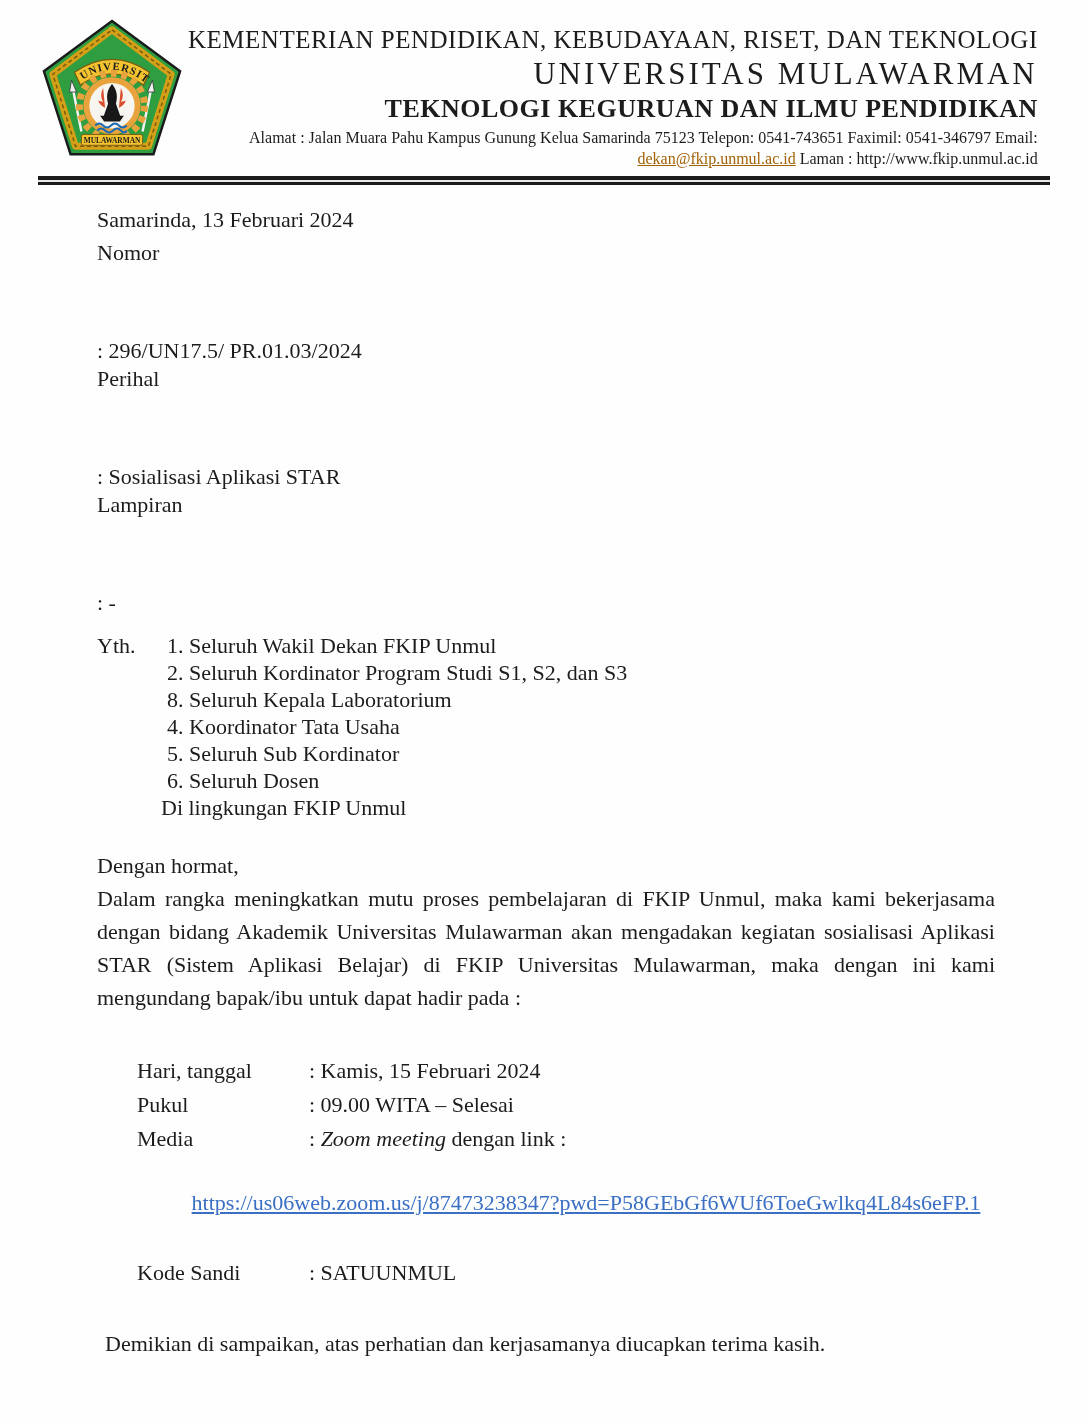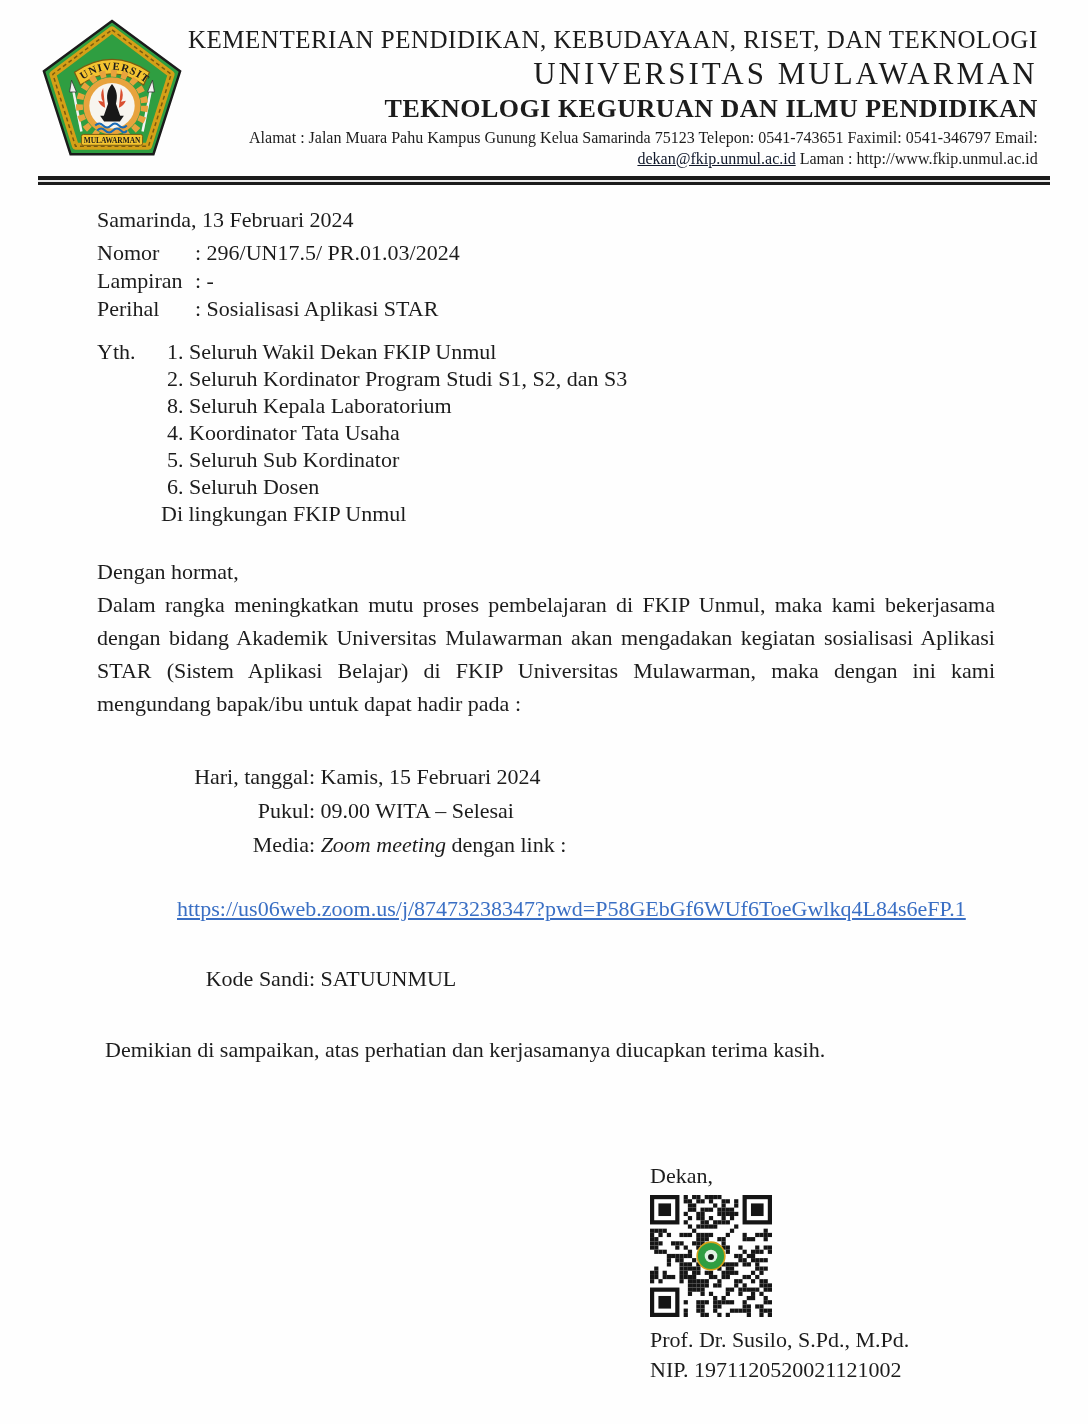--- a/index.html
+++ b/index.html
@@ -24,49 +24,49 @@
     font-size: 25px; letter-spacing: 0.5px; white-space: nowrap;
     margin-top: 12px;
   }
   .university {
     font-size: 31px; letter-spacing: 3px; margin-top: 2px; white-space: nowrap;
   }
   .faculty {
     font-size: 26px; font-weight: bold; letter-spacing: 0.5px; margin-top: 2px; white-space: nowrap;
   }
   .addr { font-size: 16px; margin-top: 4px; line-height: 1.3; }
-  .addr a { color: #0f172a; }
+  .addr a { color: #a16207; }
   .head-rule {
     margin-top: 6px;
     height: 9px;
     border-top: 4px solid #1b1b1b;
     border-bottom: 3px solid #1b1b1b;
     background: #e9e9e9;
   }
   
   .main { padding: 0 93px 0 97px; font-size: 22px; }
   .date-row { text-align: left; margin: 22px 14px 0 0; }
   .meta-block { margin-top: 6px; }
-  .meta-row { display: flex; line-height: 28px; }
+  .meta-row { display: flex; line-height: 28px; flex-direction: column; }
   .meta-label { width: 98px; flex: 0 0 98px; }
   .yth-block { display: flex; margin-top: 15px; line-height: 27px; }
   .yth-label { width: 44px; flex: 0 0 44px; }
   .recipients { margin-left: 26px; }
   .recipient-last { margin-left: -6px; }
   .salutation { margin-top: 32px; }
   .body-par {
     margin-top: 3px;
     text-align: justify;
     line-height: 33px;
   }
   .schedule { margin: 40px 0 0 40px; }
   .schedule-row { display: flex; line-height: 34px; }
-  .schedule-label { width: 172px; flex: 0 0 172px; text-align: right; }
+  .schedule-label { width: 172px; flex: 0 0 172px; }
   .italic { font-style: italic; }
-  .link-row { margin: 34px 0 0 80px; }
+  .link-row { margin: 34px 0 0 80px; text-align: center; }
   .link-row a { color: #3a6fc4; text-decoration: underline; }
   .meeting { margin: 40px 0 0 40px; }
   .meeting-row { display: flex; line-height: 33px; }
   .closing { margin: 42px 0 0 8px; }
   
   .signature { margin: 98px 0 0 553px; line-height: 30px; }
   .qr-box { width: 122px; height: 122px; margin: 4px 0 8px 0; }
   .sig-name { margin-top: 2px; }
 </style>
 </head>
@@ -130,26 +130,26 @@
   <div class="main">
 
     <div class="date-row">Samarinda, 13 Februari 2024</div>
 
     <div class="meta-block">
       <div class="meta-row">
         <span class="meta-label">Nomor</span>
         <span>: 296/UN17.5/ PR.01.03/2024</span>
       </div>
       <div class="meta-row">
+        <span class="meta-label">Perihal</span>
+        <span>: Sosialisasi Aplikasi STAR</span>
+      </div>
+      <div class="meta-row">
         <span class="meta-label">Lampiran</span>
         <span>: -</span>
-      </div>
-      <div class="meta-row">
-        <span class="meta-label">Perihal</span>
-        <span>: Sosialisasi Aplikasi STAR</span>
       </div>
     </div>
 
     <div class="yth-block">
       <span class="yth-label">Yth.</span>
       <div class="recipients">
         <div>1. Seluruh Wakil Dekan FKIP Unmul</div>
         <div>2. Seluruh Kordinator Program Studi S1, S2, dan S3</div>
         <div>8. Seluruh Kepala Laboratorium</div>
         <div>4. Koordinator Tata Usaha</div>

